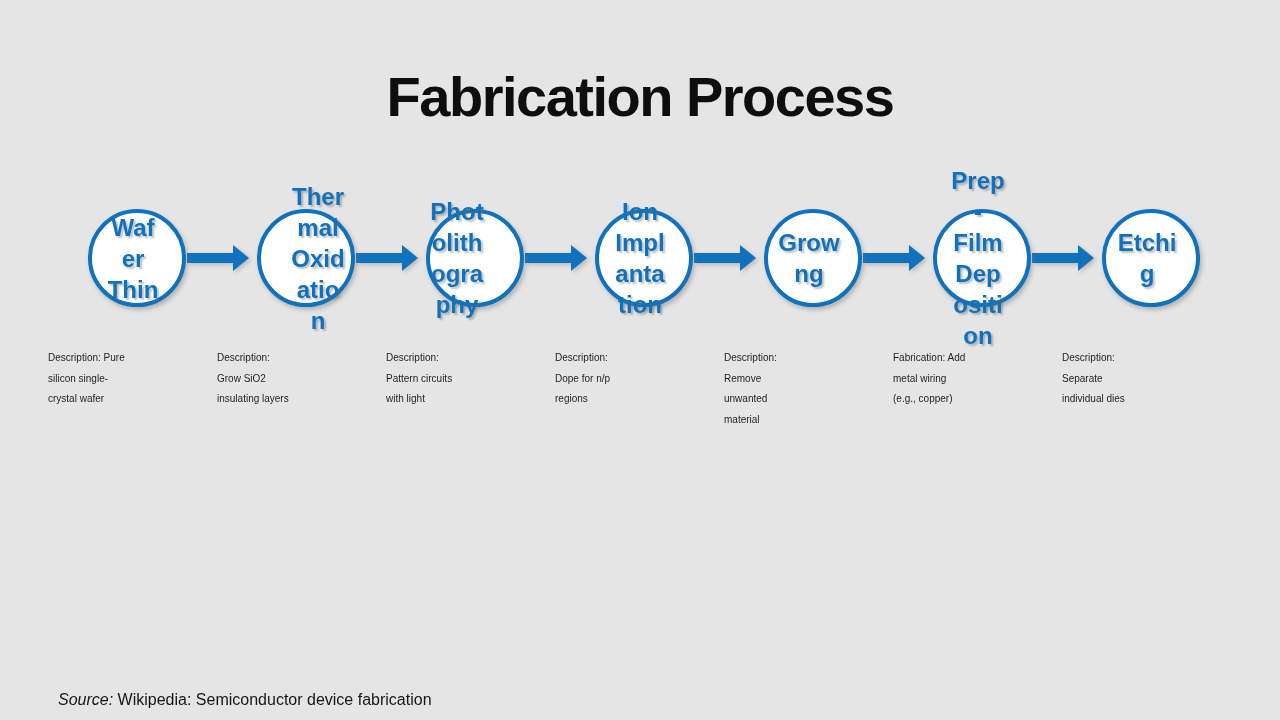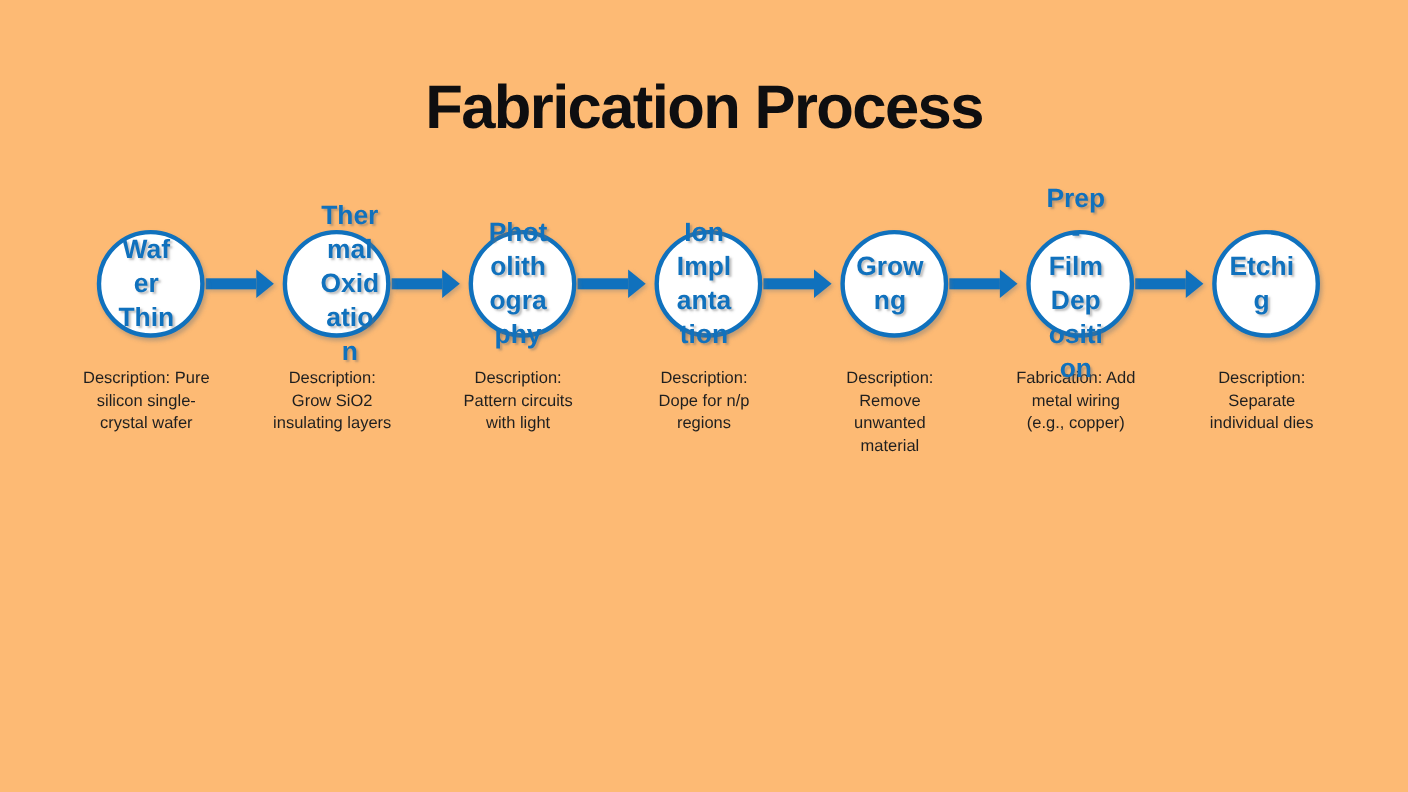--- a/index.html
+++ b/index.html
@@ -4,21 +4,21 @@
 <style>
   :root{
     --accent:#1071BD;
     --title-color:#0e0e10;
     --body-color:#1f1f1f;
   }
   html,body{margin:0;padding:0;background:#ffffff;}
   .slide{
     position:relative;
     width:1280px;height:720px;
-    background:#fdba74;
+    background:#e5e5e5;
     overflow:hidden;
     font-family:"Liberation Sans","DejaVu Sans",sans-serif;
   }
   .title{
     position:absolute;
     top:64px;left:0;right:0;
     text-align:center;
     font-size:56px;
     font-weight:bold;
     letter-spacing:-1.5px;
@@ -43,25 +43,25 @@
     white-space:pre-line;
     font-size:24px;
     font-weight:bold;
     line-height:31px;
     color:var(--accent);
     text-shadow:2px 2px 2px rgba(110,110,110,0.45);
     z-index:3;
   }
   .node-desc{
     position:absolute;
-    top:334px;
+    top:348px;
     width:170px;
-    text-align:center;
+    text-align:left;
     white-space:pre-line;
-    font-size:15px;
+    font-size:10px;
     line-height:20.5px;
     color:var(--body-color);
     z-index:2;
   }
   .arrow{
     position:absolute;
     top:0;
     width:62px;height:0;
     filter:drop-shadow(2px 2px 2px rgba(120,120,120,0.4));
     z-index:0;
@@ -76,21 +76,21 @@
     position:absolute;
     left:46px;top:245px;
     width:0;height:0;
     border-top:13px solid transparent;
     border-bottom:13px solid transparent;
     border-left:16px solid var(--accent);
   }
   
   .c0{left:88px}  .l0{left:76px}  .d0{left:48px}
   .c1{left:257px} .l1{left:261px} .d1{left:217px}
-  .c2{left:426px} .l2{left:414px} .d2{left:386px}
+  .c2{left:426px} .l2{left:400px} .d2{left:386px}
   .c3{left:595px} .l3{left:583px} .d3{left:555px}
   .c4{left:764px} .l4{left:752px} .d4{left:724px}
   .c5{left:933px} .l5{left:921px} .d5{left:893px}
   .c6{left:1102px}.l6{left:1090px}.d6{left:1062px}
   .a0{left:187px}.a1{left:356px}.a2{left:525px}.a3{left:694px}.a4{left:863px}.a5{left:1032px}
   .source{
     position:absolute;
     left:58px;top:691px;
     font-size:16px;
     color:#161616;
@@ -184,14 +184,18 @@
 material</div>
     <div class="node-desc d5">Fabrication: Add
 metal wiring
 (e.g., copper)</div>
     <div class="node-desc d6">Description:
 Separate
 individual dies</div>
 
   </div>
 
+  <div class="source">
+    <span class="src-label">Source:</span>
+    <span>Wikipedia: Semiconductor device fabrication</span>
+  </div>
 
 </div>
 
 </body></html>

